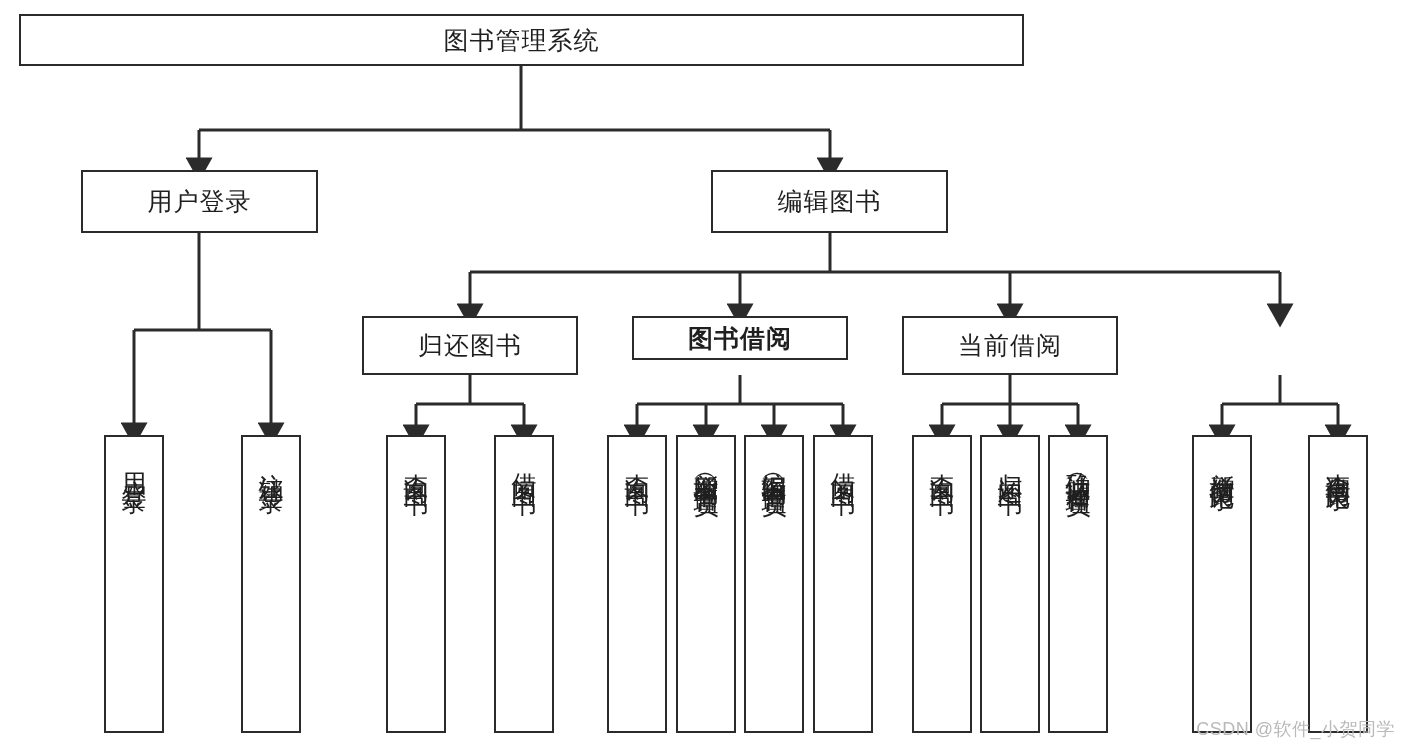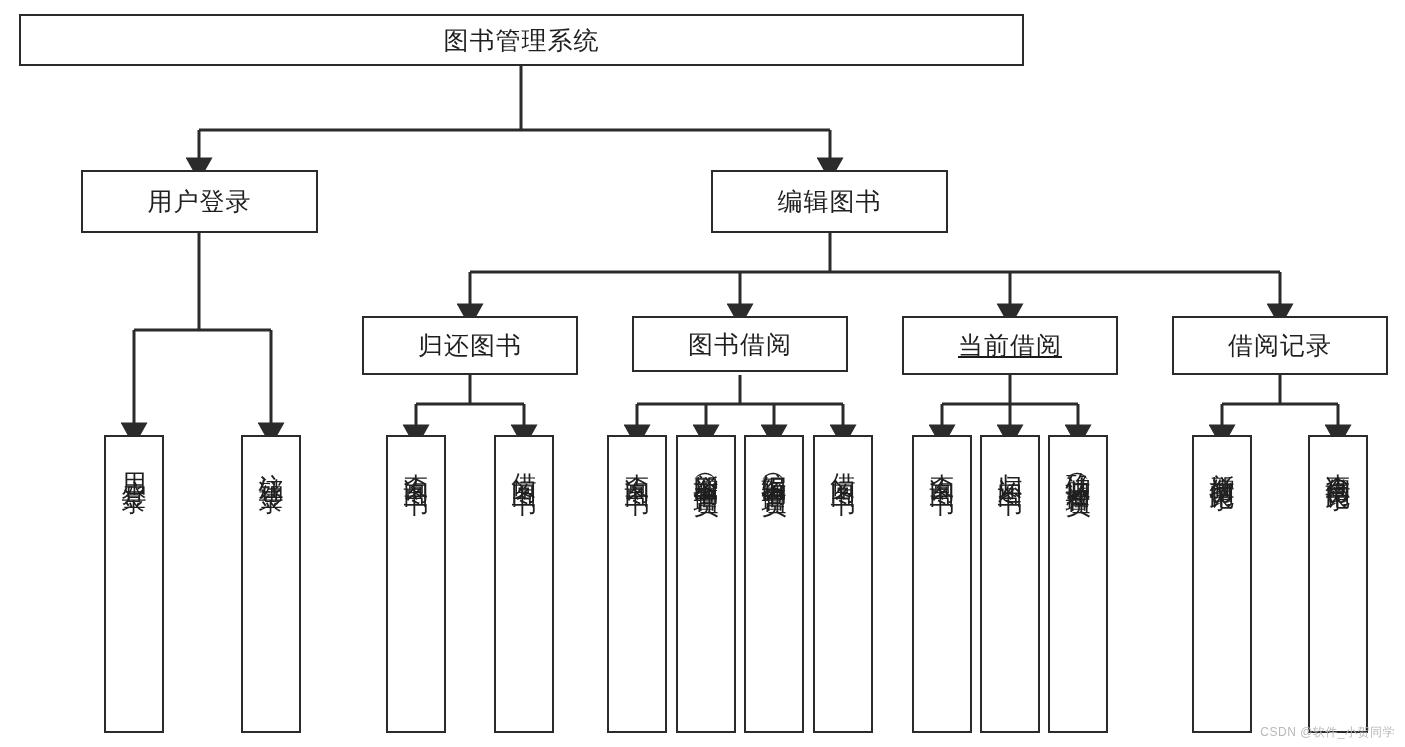--- a/index.html
+++ b/index.html
@@ -63,21 +63,21 @@
     max-height: 272px;
   }
   .node.vert.tall-text .node-label {
     max-height: 282px;
     letter-spacing: 3px;
   }
   #watermark {
     position: absolute;
     right: 10px;
     bottom: 6px;
-    font-size: 12px;
+    font-size: 18px;
     color: #b9b9b9;
     letter-spacing: 0.5px;
     white-space: nowrap;
     margin-left: 48px;
   }
 </style>
 </head>
 <body>
 
 <div id="canvas">
@@ -142,28 +142,25 @@
   <div class="node horiz" style="left:81px; top:170px; width:237px; height:63px;">
     <span class="node-label">用户登录</span>
   </div>
   <div class="node horiz" style="left:711px; top:170px; width:237px; height:63px;">
     <span class="node-label">编辑图书</span>
   </div>
 
   <div class="node horiz" style="left:362px; top:316px; width:216px; height:59px;">
     <span class="node-label">归还图书</span>
   </div>
-  <div class="node horiz" style="left:632px; top:316px; width:216px; height:56px;">
+  <div class="node horiz" style="left:632px; top:316px; width:216px; height:44px;font-weight:bold;">
     <span class="node-label">图书借阅</span>
   </div>
-  <div class="node horiz" style="left:902px; top:316px; width:216px; height:59px;text-decoration:underline;">
+  <div class="node horiz" style="left:902px; top:316px; width:216px; height:59px;">
     <span class="node-label">当前借阅</span>
-  </div>
-  <div class="node horiz" style="left:1172px; top:316px; width:216px; height:59px;">
-    <span class="node-label">借阅记录</span>
   </div>
 
   <div class="node vert" style="left:104px; top:435px; width:60px; height:298px;">
     <span class="node-label">用户登录</span>
   </div>
   <div class="node vert" style="left:241px; top:435px; width:60px; height:298px;">
     <span class="node-label">注销登录</span>
   </div>
 
   <div class="node vert" style="left:386px; top:435px; width:60px; height:298px;">

